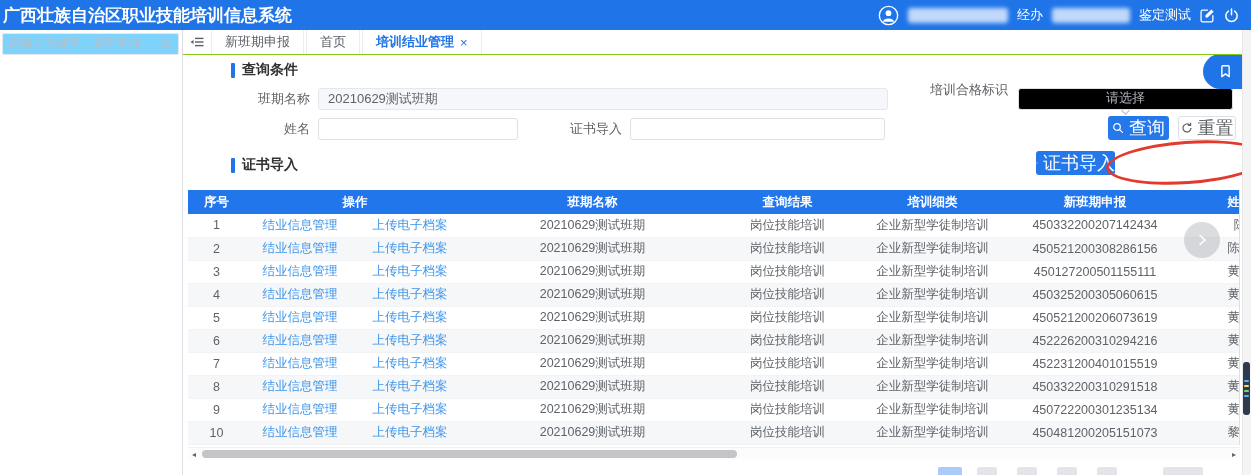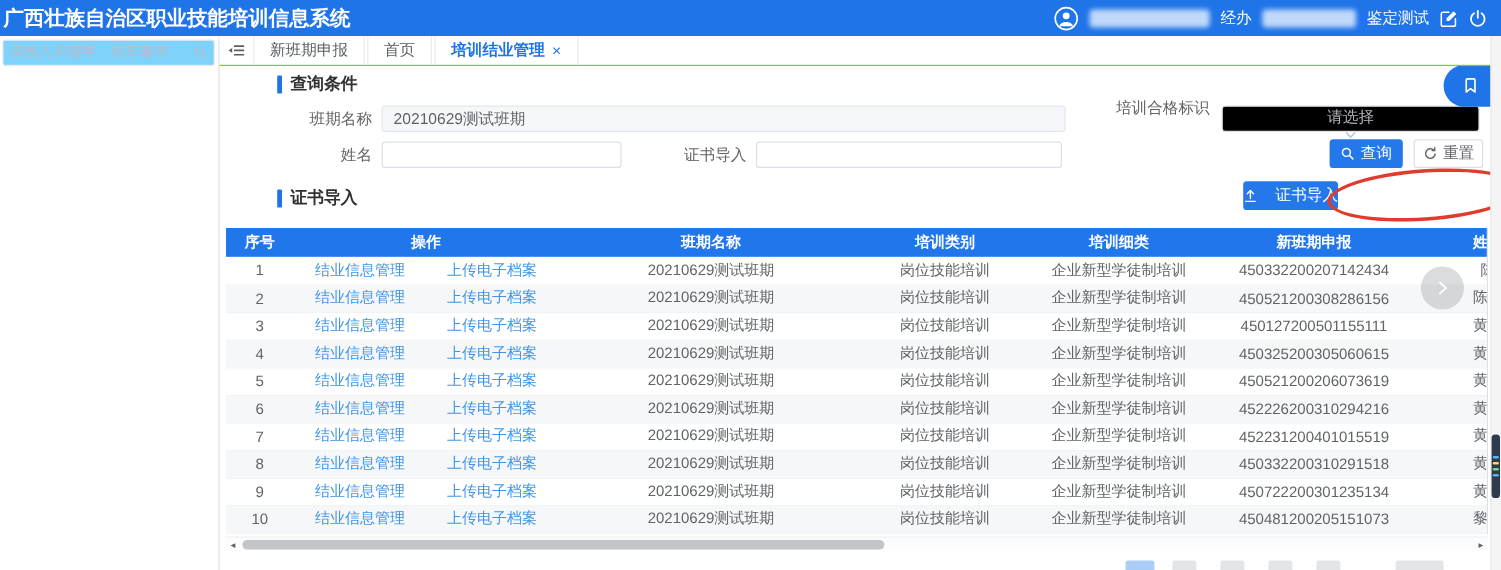--- a/index.html
+++ b/index.html
@@ -52,21 +52,21 @@
     font-size:13px; color:#606266; padding:0 9px; background:#fff; font-family:inherit; outline:none; }
   .in-class { left:135px; top:33px; width:570px; background:#f5f7fa; border-color:#e4e7ed; line-height:20px; }
   .in-name  { left:135px; top:63px; width:200px; }
   .in-id    { left:447px; top:63px; width:255px; }
   .selectbox { position:absolute; left:835px; top:33px; width:215px; height:22px;
     border:1px solid #dcdfe6; border-radius:3px; display:flex; align-items:center;
     justify-content:space-between; padding:0 25px; cursor:pointer; background:#000000;flex-direction:column; }
   .selectbox .ph { font-size:13px; color:#b0b3ba; }
   .selectbox .chev { color:#c0c4cc; display:flex; }
 
-  .btn { position:absolute; height:24px; border-radius:3px; font-size:13px; display:flex;
+  .btn { position:absolute; height:24px; border-radius:3px; font-size:18px; display:flex;
     align-items:center; justify-content:center; gap:5px; cursor:pointer; border:none;
     font-family:inherit; white-space:nowrap; }
   .btn-primary { background:#2478e9; color:#fff; }
   .btn-plain { background:#fff; color:#606266; border:1px solid #dcdfe6; }
   .btn-search { left:925px; top:61px; width:61px; }
   .btn-reset  { left:995px; top:61px; width:58px; }
   .btn-import { left:853px; top:96px; width:79px;justify-content:space-between; }
   .btn-fetch  { left:948px; top:96px; width:103px; }
 
   .bookmark-fab { position:absolute; left:1020px; top:-1px; width:44px; height:35px;
@@ -258,21 +258,21 @@
           <col style="width:135px">
           <col style="width:155px">
         <col style="width:170px">
           <col style="width:120px">
       </colgroup>
       <thead>
         <tr>
           <th>序号</th>
           <th colspan="2">操作</th>
           <th>班期名称</th>
-          <th>培训类别</th>
+          <th>查询结果</th>
           <th>培训细类</th>
           <th>新班期申报</th>
           <th>姓名</th>
         </tr>
       </thead>
       <tbody>
     <tr>
       <td>1</td>
       <td><a class="op-link">结业信息管理</a></td>
       <td><a class="op-link">上传电子档案</a></td>

